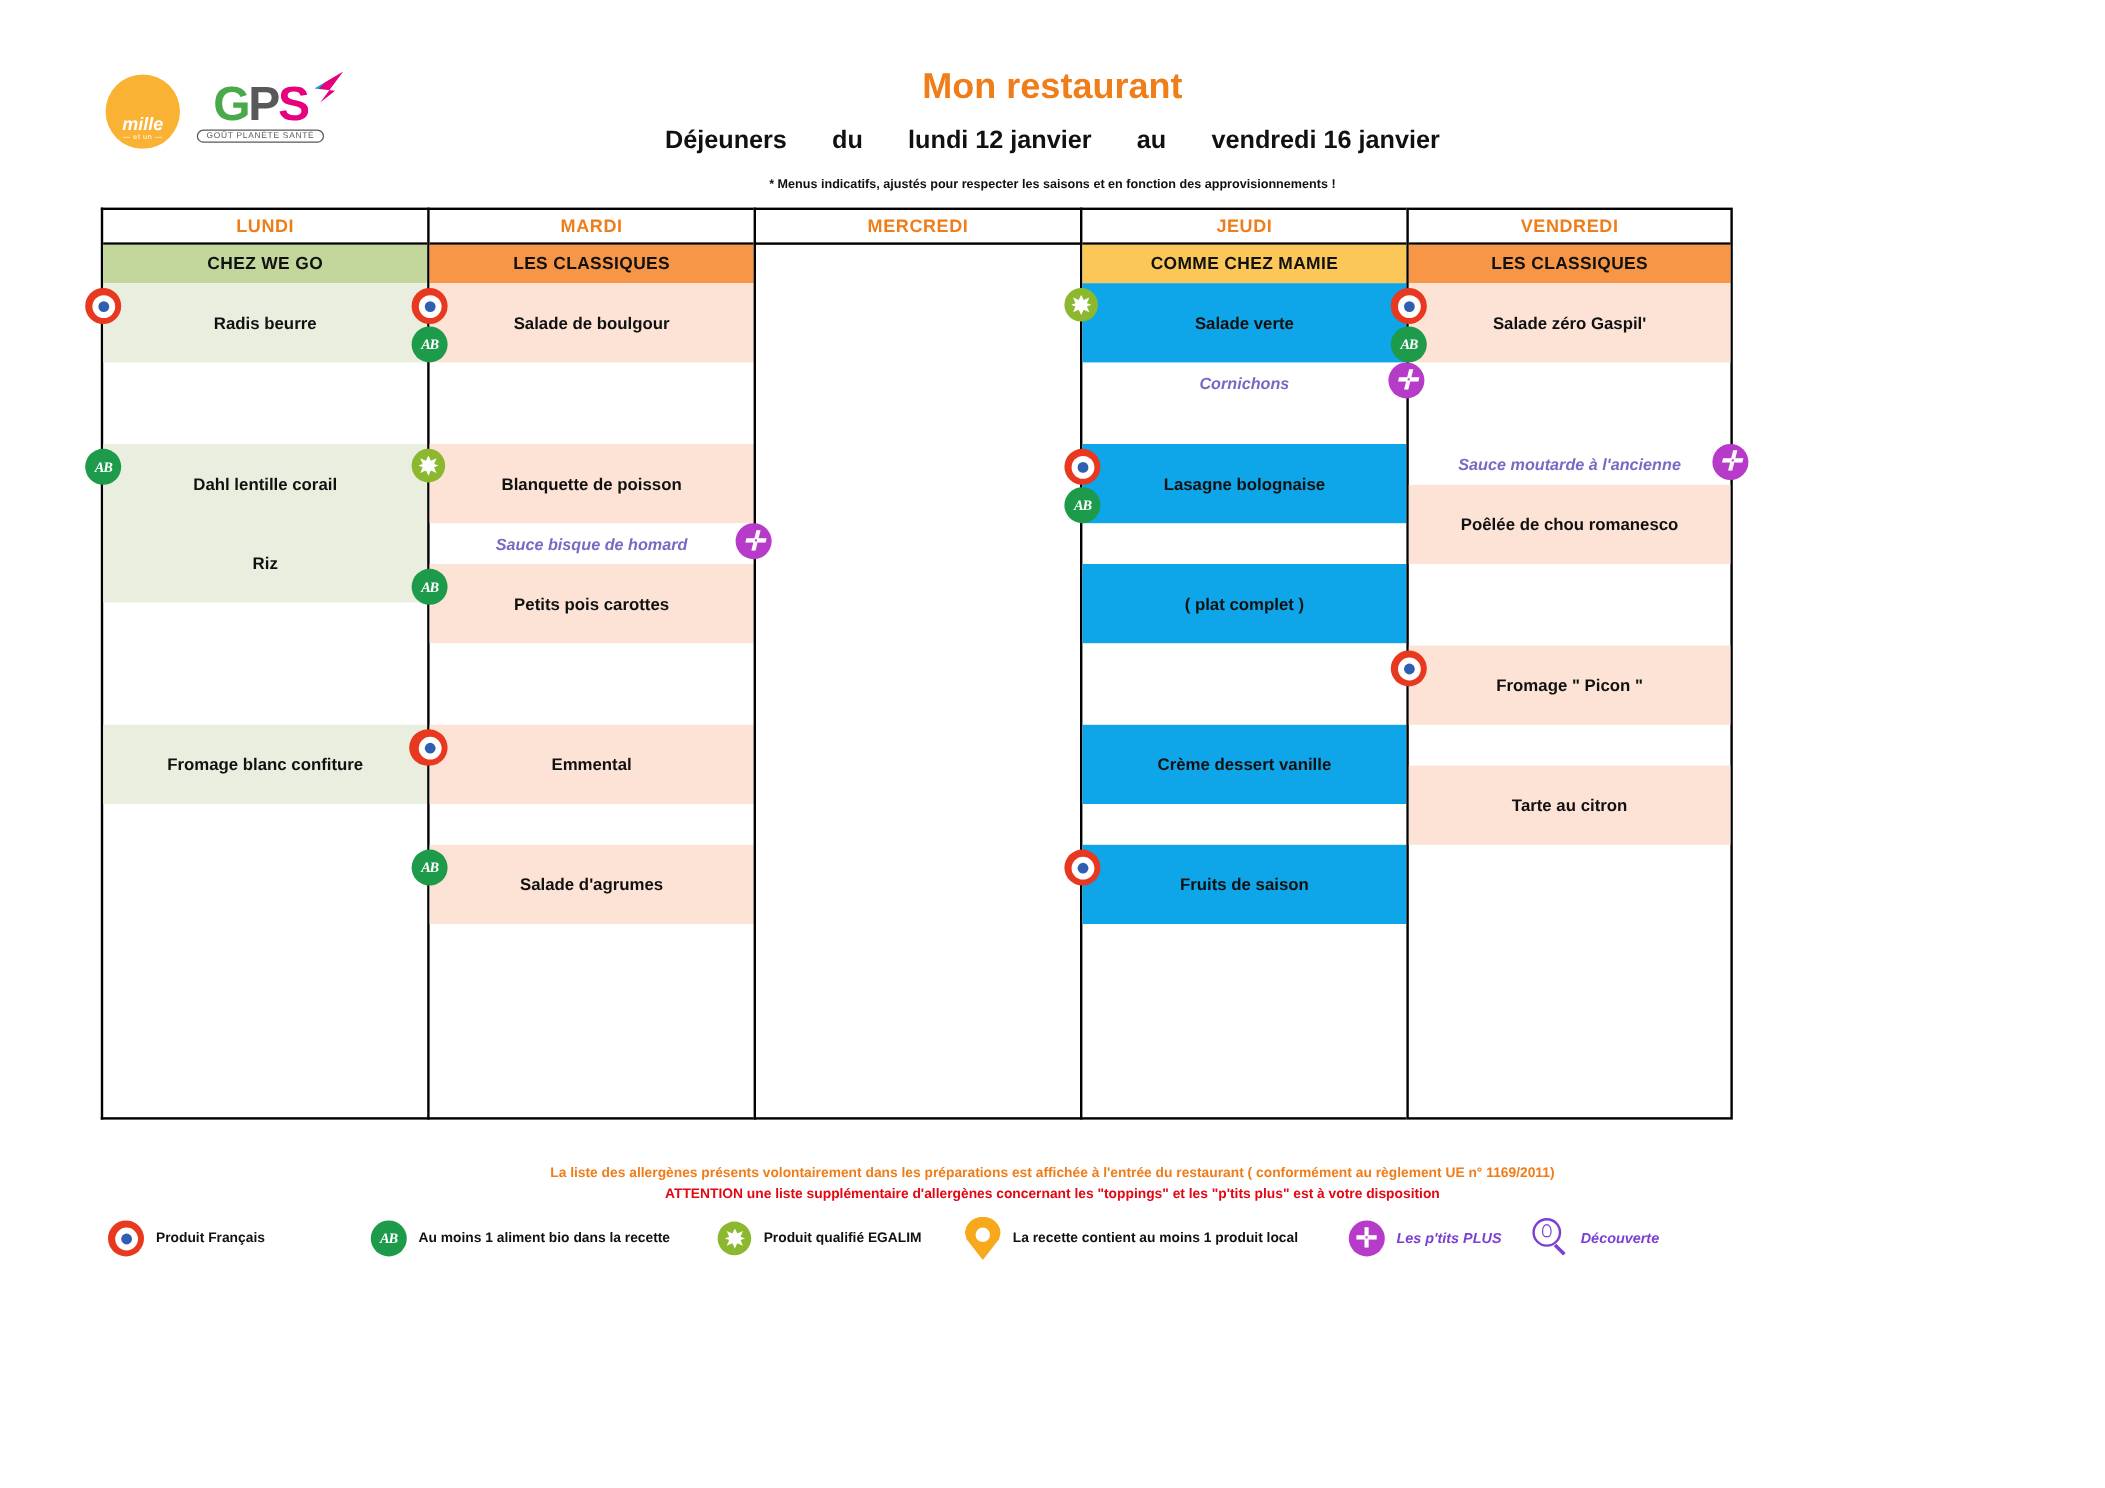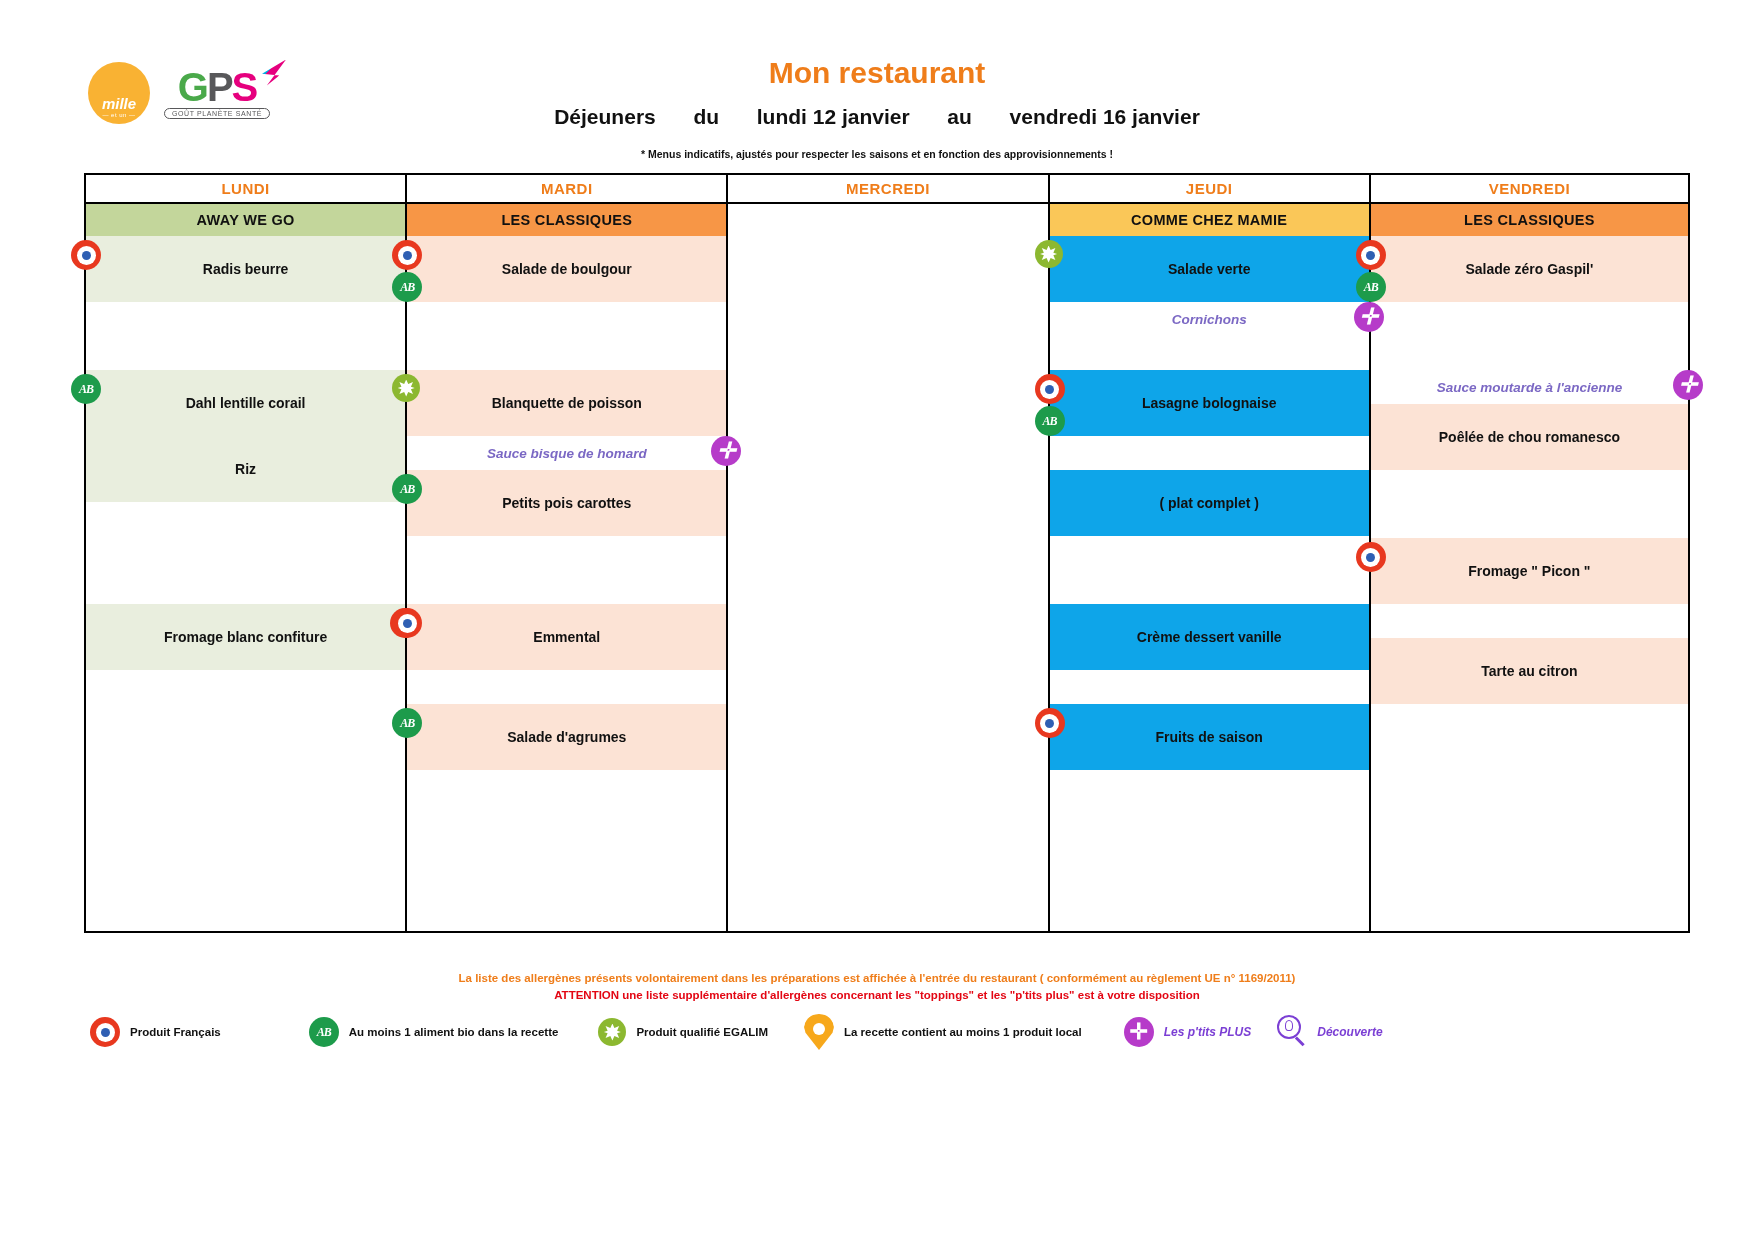--- a/index.html
+++ b/index.html
@@ -50,21 +50,21 @@
   .subtitle span{display:inline-block;}
   .subtitle .gap{width:26px;}
   .note{
     position:absolute;left:0;right:0;top:148px;text-align:center;
     font-size:10.5px;font-weight:bold;color:#111;
   }
 
   
   .grid{
     position:absolute;left:84px;top:173px;
-    width:1606px;height:760px;
+    width:1360px;height:760px;
     display:grid;grid-template-columns:repeat(5,1fr);
   }
   .col{position:relative;border-left:2px solid #000;border-top:2px solid #000;border-bottom:2px solid #000;box-sizing:border-box;}
   .col:last-child{border-right:2px solid #000;}
 
   .dayhead{
     height:29px;display:flex;align-items:center;justify-content:center;
     font-size:15px;font-weight:bold;color:#ef7d1a;letter-spacing:.5px;
     border-bottom:2px solid #000;box-sizing:border-box;
   }
@@ -199,21 +199,21 @@
     <span class="gap"></span>
     <span>au</span>
     <span class="gap"></span>
     <span>vendredi 16 janvier</span>
   </div>
   <div class="note">* Menus indicatifs, ajustés pour respecter les saisons et en fonction des approvisionnements !</div>
 
   <div class="grid" id="grid">
       <div class="col c-lundi">
         <div class="dayhead">LUNDI</div>
-        <div class="menuhead">AWAY WE GO</div>
+        <div class="menuhead">CHEZ WE GO</div>
         <div class="rows">
           <div class="row dish">
             <span>Radis beurre</span>
             <span class="ico-fr ico" style="left: -15px; top: 4px;">
               <i>
                 <b></b>
               </i>
             </span>
           </div>
           <div class="row blank"></div>

